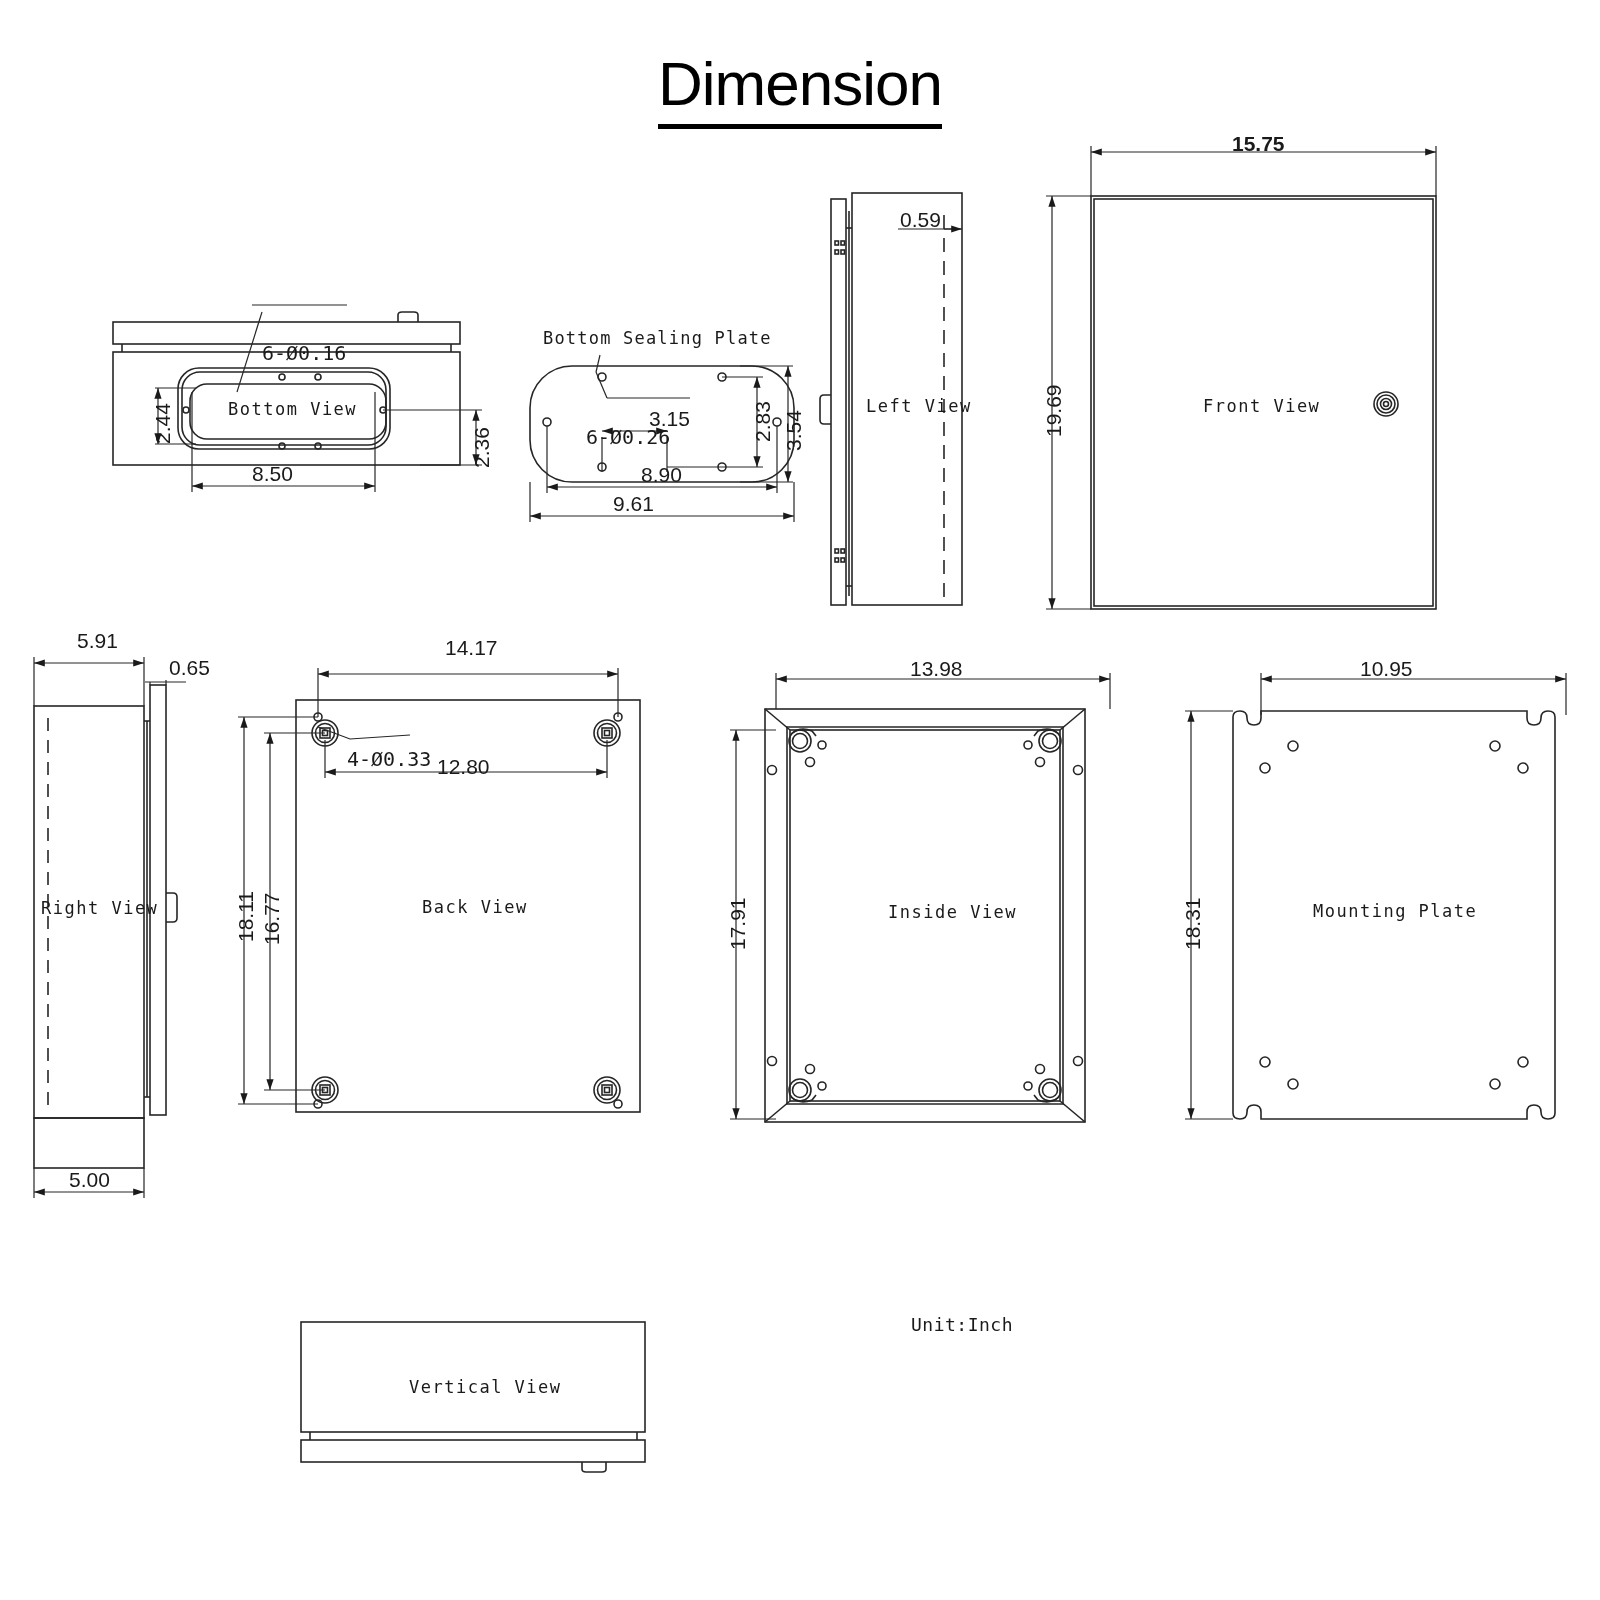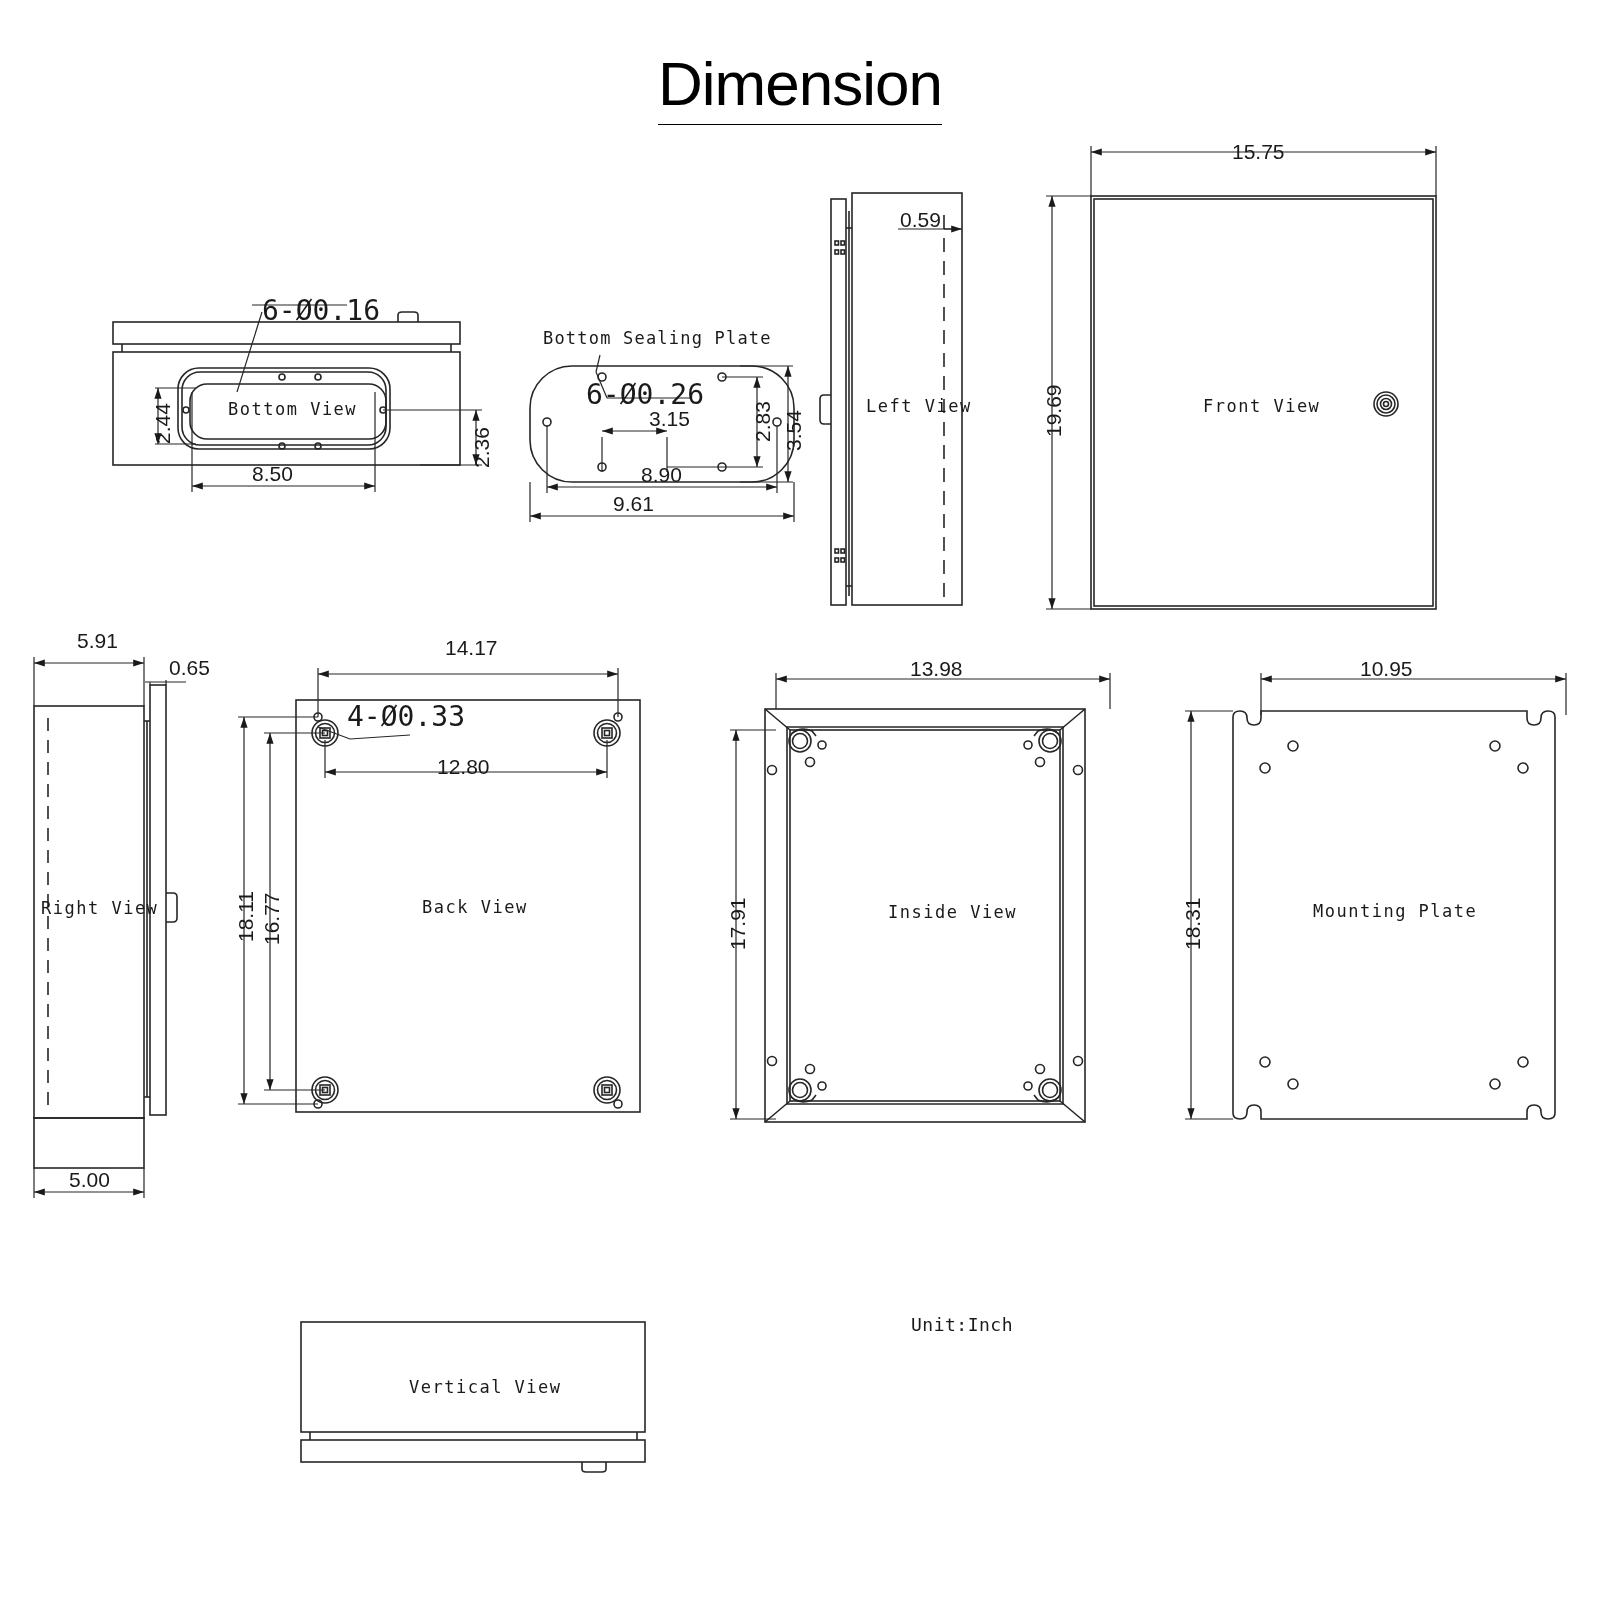--- a/index.html
+++ b/index.html
@@ -21,21 +21,21 @@
     top: 48px;
     width: 1600px;
     text-align: center;
     font-family: "Liberation Sans", sans-serif;
     font-size: 62px;
     font-weight: 400;
     color: #000000;
     letter-spacing: -1px;
   }
   #title span.t {
-    border-bottom: 1px solid #000000;
+    border-bottom: 5px solid #000000;
     padding-bottom: 6px;
   }
   svg.dwg {
     position: absolute;
     left: 0;
     top: 0;
   }
   .lbl {
     position: absolute;
     font-family: "DejaVu Sans Mono", "Liberation Mono", monospace;
@@ -47,21 +47,22 @@
     letter-spacing: 1.5px;
   }
   .dim {
     font-family: "Liberation Sans", sans-serif;
     font-size: 21px;
     color: #1a1a1a;
     letter-spacing: 0px;
   }
   .dimmono {
     font-family: "DejaVu Sans Mono", "Liberation Mono", monospace;
-    font-size: 28px;
+    font-size: 20px;
+    margin-top: 47px;
   }
   .rot90 {
     transform: rotate(-90deg);
     transform-origin: left top;
   }
   .note {
     font-size: 18px;
     letter-spacing: 0.5px;
     line-height: 29px;
   }
@@ -407,21 +408,21 @@
   <div class="lbl dimmono" style="left:586px; top:378px;">6-Ø0.26</div>
   <div class="lbl dim" style="left:609px; top:407px;margin-left:40px;">3.15</div>
   <div class="lbl dim rot90" style="left:751px; top:442px;">2.83</div>
   <div class="lbl dim rot90" style="left:782px; top:451px;">3.54</div>
   <div class="lbl dim" style="left:641px; top:463px;">8.90</div>
   <div class="lbl dim" style="left:613px; top:492px;">9.61</div>
 
   <div class="lbl dim" style="left:900px; top:208px;">0.59</div>
   <div class="lbl viewname" style="left:866px; top:396px;">Left View</div>
 
-  <div class="lbl dim" style="left:1232px; top:140px;">15.75</div>
+  <div class="lbl dim" style="left:1232px; top:132px;font-weight:bold;">15.75</div>
   <div class="lbl dim rot90" style="left:1042px; top:437px;">19.69</div>
   <div class="lbl viewname" style="left:1203px; top:396px;">Front View</div>
 
   <div class="lbl dim" style="left:77px; top:629px;">5.91</div>
   <div class="lbl dim" style="left:169px; top:656px;">0.65</div>
   <div class="lbl dim" style="left:69px; top:1168px;">5.00</div>
   <div class="lbl viewname" style="left:41px; top:898px;">Right View</div>
 
   <div class="lbl dim" style="left:445px; top:636px;">14.17</div>
   <div class="lbl dimmono" style="left:347px; top:700px;">4-Ø0.33</div>

